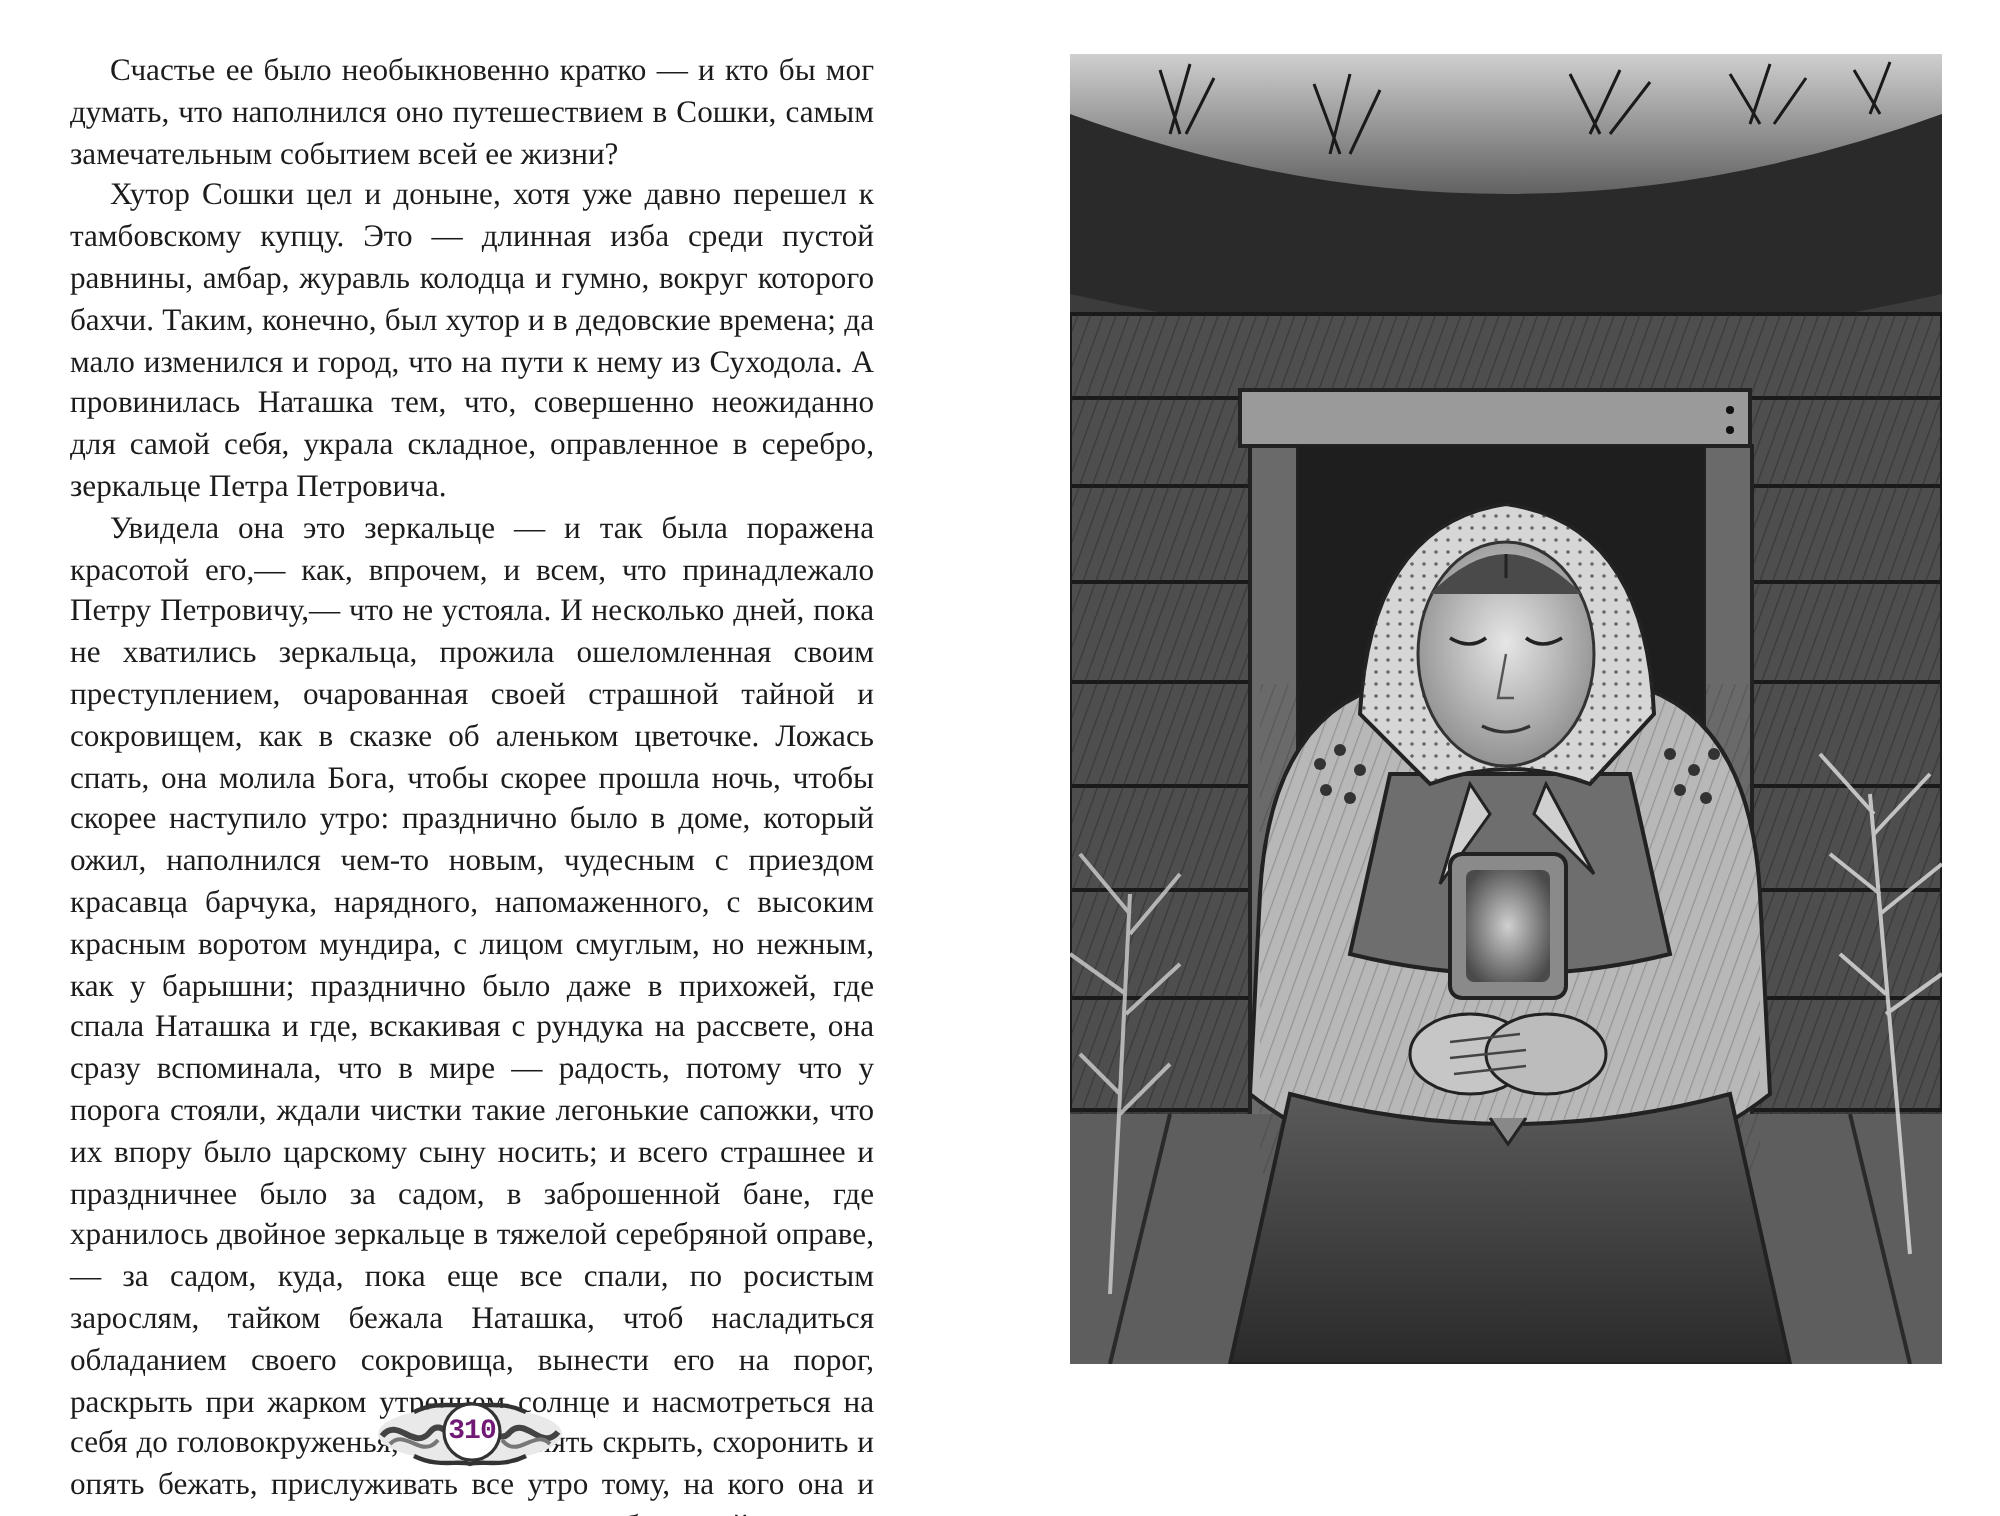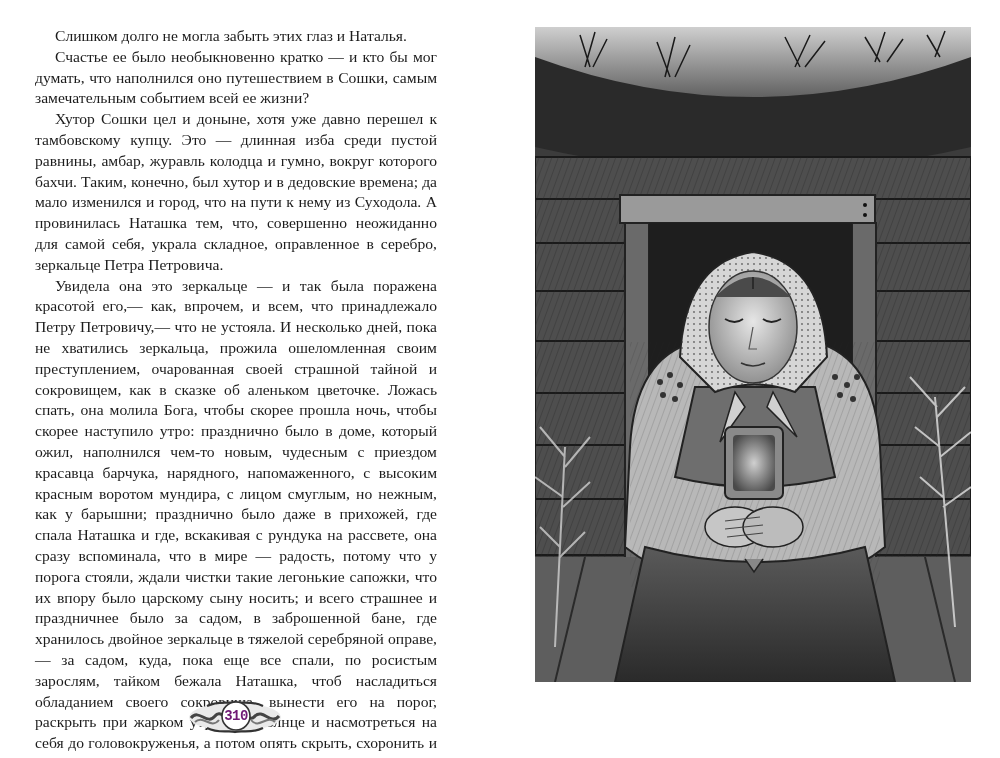--- a/index.html
+++ b/index.html
@@ -74,21 +74,20 @@
     }
     .illustration svg {
       display: block;
     }
   </style>
 </head>
 <body>
 
 <div class="page-left">
   <div class="text-block">
-    <p>Слишком долго не могла забыть этих глаз и Наталья.</p>
     <p>Счастье ее было необыкновенно кратко — и кто бы мог думать, что наполнился оно путешествием в Сошки, самым замечательным событием всей ее жизни?</p>
     <p>Хутор Сошки цел и доныне, хотя уже давно перешел к тамбовскому купцу. Это — длинная изба среди пустой равнины, амбар, журавль колодца и гумно, вокруг которого бахчи. Таким, конечно, был хутор и в дедовские времена; да мало изменился и город, что на пути к нему из Суходола. А провинилась Наташка тем, что, совершенно неожиданно для самой себя, украла складное, оправленное в серебро, зеркальце Петра Петровича.</p>
     <p>Увидела она это зеркальце — и так была поражена красотой его,— как, впрочем, и всем, что принадлежало Петру Петровичу,— что не устояла. И несколько дней, пока не хватились зеркальца, прожила ошеломленная своим преступлением, очарованная своей страшной тайной и сокровищем, как в сказке об аленьком цветочке. Ложась спать, она молила Бога, чтобы скорее прошла ночь, чтобы скорее наступило утро: празднично было в доме, который ожил, наполнился чем-то новым, чудесным с приездом красавца барчука, нарядного, напомаженного, с высоким красным воротом мундира, с лицом смуглым, но нежным, как у барышни; празднично было даже в прихожей, где спала Наташка и где, вскакивая с рундука на рассвете, она сразу вспоминала, что в мире — радость, потому что у порога стояли, ждали чистки такие легонькие сапожки, что их впору было царскому сыну носить; и всего страшнее и праздничнее было за садом, в заброшенной бане, где хранилось двойное зеркальце в тяжелой серебряной оправе, — за садом, куда, пока еще все спали, по росистым зарослям, тайком бежала Наташка, чтоб насладиться обладанием своего сокровища, вынести его на порог, раскрыть при жарком утреннем солнце и насмотреться на себя до головокруженья, а потом опять скрыть, схоронить и опять бежать, прислуживать все утро тому, на кого она и глаз поднять не смела, для кого она, в безумной надежде понравиться, и заглядывалась-то в зеркальце.</p>
   </div>
 
   <div class="page-number-ornament">
     <svg width="100" height="40" viewBox="0 0 100 40">
       <ellipse cx="50" cy="21" rx="46" ry="14" fill="#e9e9e9"></ellipse>
       <path d="M6 22 C14 12, 22 30, 30 20 C36 12, 42 28, 48 20" stroke="#444" stroke-width="3" fill="none"></path>
       <path d="M52 20 C58 12, 64 28, 70 20 C78 12, 86 30, 94 20" stroke="#444" stroke-width="3" fill="none"></path>

